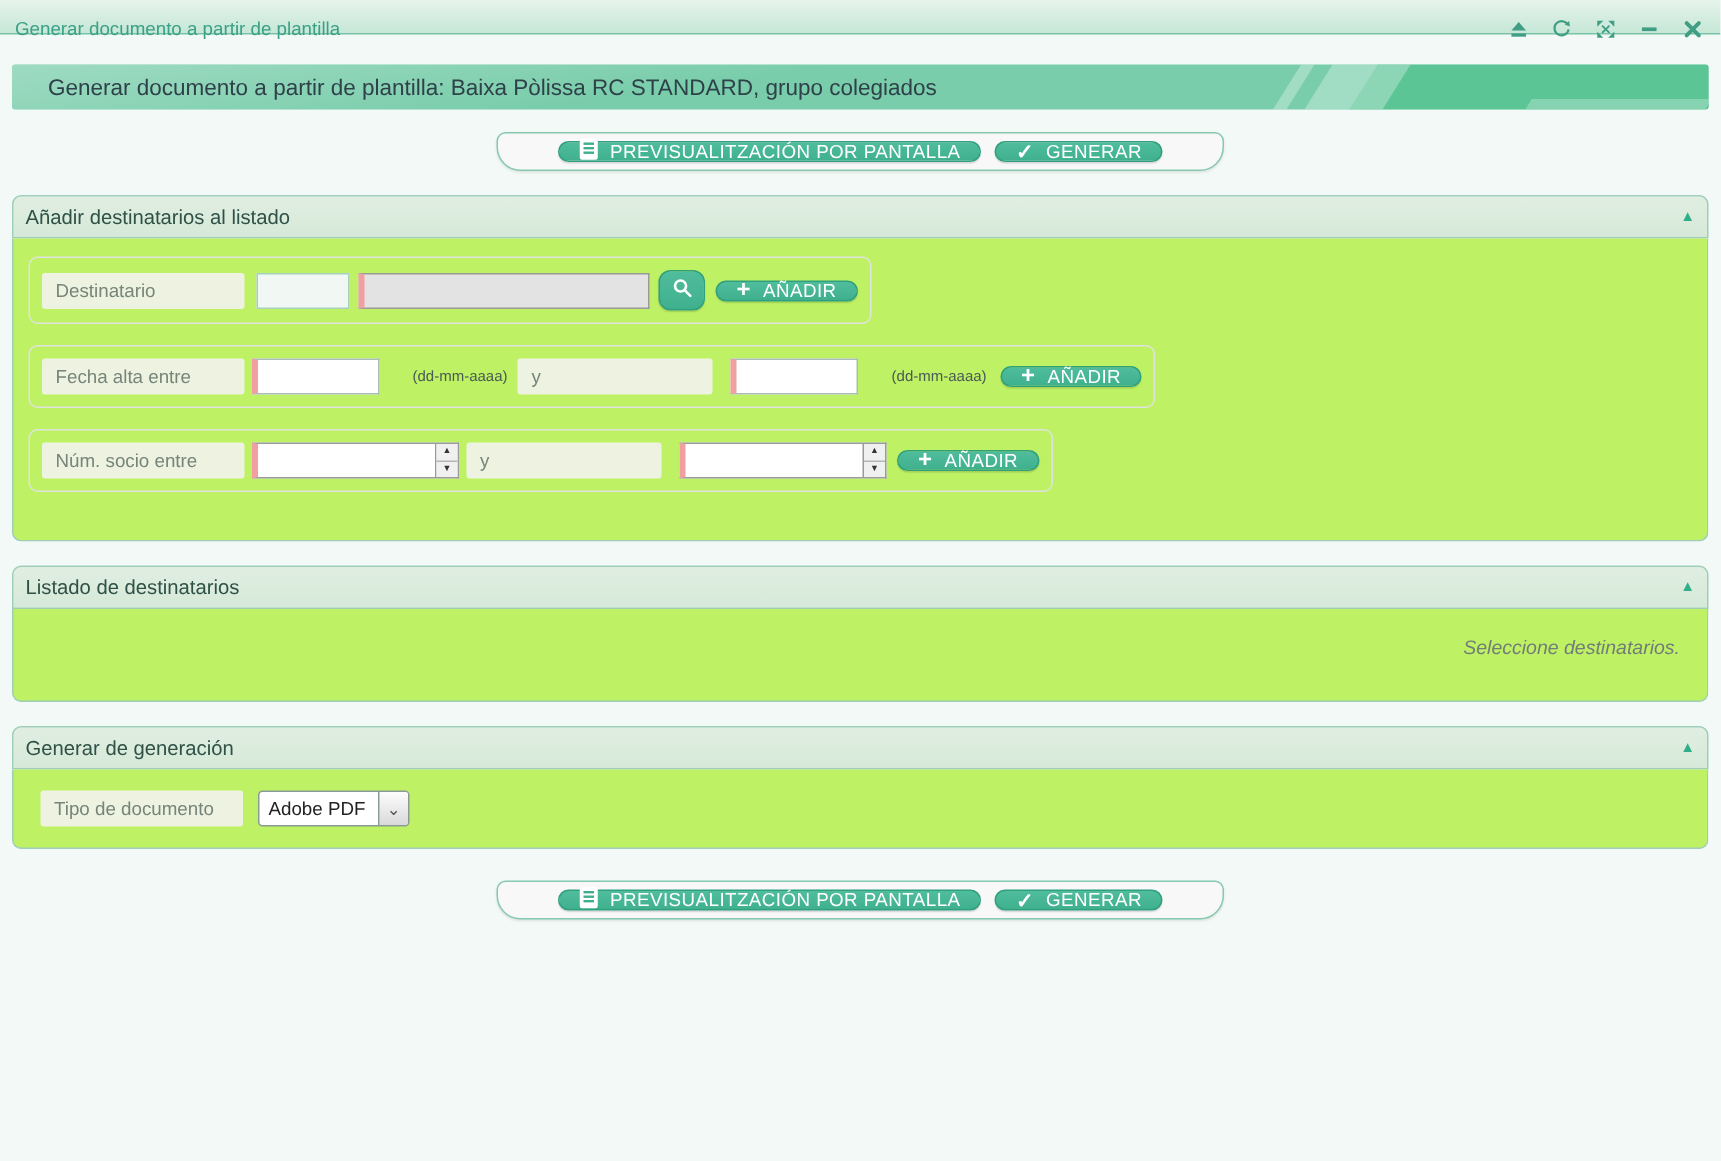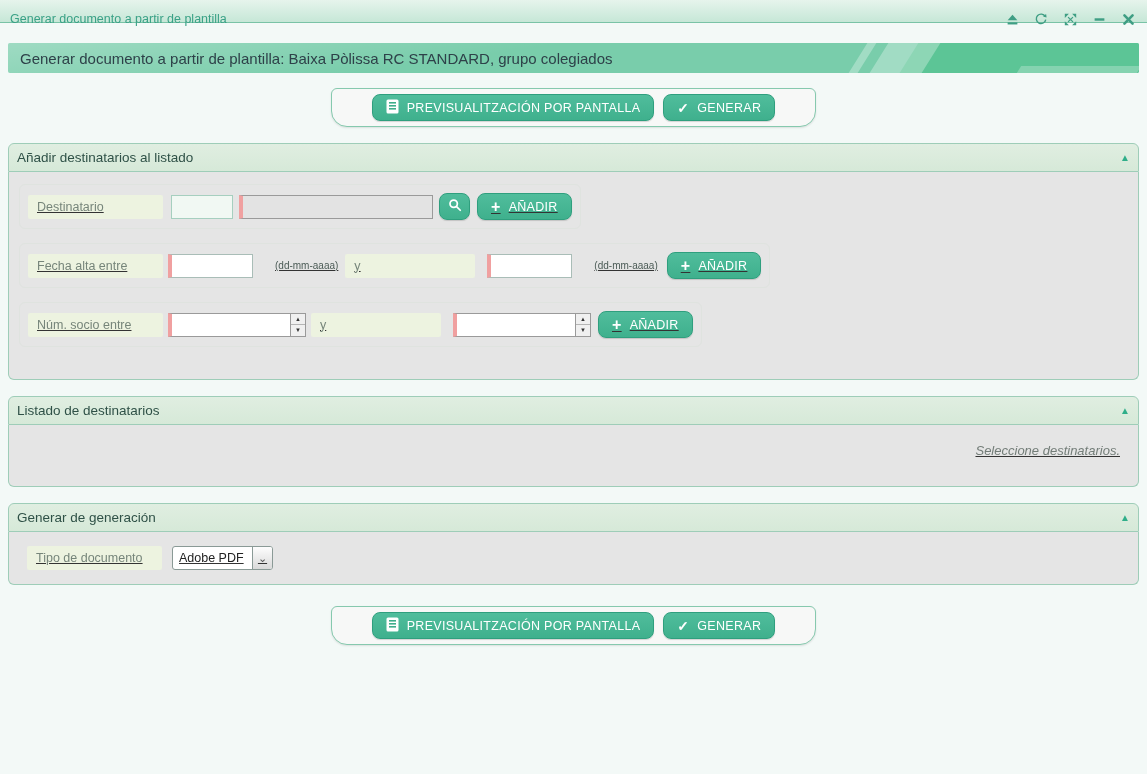--- a/index.html
+++ b/index.html
@@ -39,63 +39,62 @@
   .banner-block { position: absolute; top: 0; bottom: 0; right: -50px; width: 280px;
     background: #5cc596; transform: skewX(-32deg); }
   .banner-stripe-a { position: absolute; top: 0; bottom: 0; right: 208px; width: 52px;
     background: rgba(255,255,255,.30); transform: skewX(-32deg); }
   .banner-stripe-b { position: absolute; top: 0; bottom: 0; right: 272px; width: 9px;
     background: rgba(255,255,255,.30); transform: skewX(-32deg); }
   .banner-stripe-c { position: absolute; bottom: 0; right: 0; width: 120px; height: 7px;
     background: rgba(255,255,255,.25); transform: skewX(-32deg); }
   .banner::after { content: ""; position: absolute; inset: 0;
     background: linear-gradient(172deg, rgba(255,255,255,.28), rgba(255,255,255,0) 42%); pointer-events: none; }
-  .banner-title { position: relative; z-index: 2; color: #2e4149; font-size: 15px; }
+  .banner-title { position: relative; z-index: 2; color: #2e4149; font-size: 15px; margin-left: 12px; }
 
   
   .action-bar {
     width: max-content; min-width: 450px;
     margin: 15px auto 0;
     background: #f7f8f7;
     border: 1px solid #86c9ae;
     border-radius: 6px 6px 16px 16px;
     box-shadow: 0 1px 2px rgba(0,0,0,.10);
     padding: 5px 40px;
     display: flex; align-items: center; justify-content: center; gap: 9px;
   }
   .btn {
     background: linear-gradient(#50bd9c, #3fb08d);
     border: 1px solid #2f9f7e;
     border-radius: 8px;
     color: #fff; font-size: 12.5px; letter-spacing: .3px;
-    padding: 5px 13px; height: 27px;
+    padding: 5px 13px; height: 14px;
     display: inline-flex; align-items: center; gap: 8px;
     cursor: pointer; box-shadow: 0 1px 1px rgba(0,0,0,.15);
     white-space: nowrap;
   }
   .btn .plus-glyph { font-size: 16px; font-weight: bold; line-height: 10px; }
   .btn .check-glyph { font-size: 14px; font-weight: bold; line-height: 10px; }
 
   
   .section { margin-top: 16px; }
   .section-header {
     background: linear-gradient(#e0eee1, #d6e9d8);
     border: 1px solid #9ecdb8;
     border-radius: 6px 6px 0 0;
     padding: 6px 8px;
     display: flex; align-items: center; justify-content: space-between;
     color: #2f5147; font-size: 13.5px;
   }
   .collapse-arrow { color: #2fae89; font-size: 10px; cursor: pointer; line-height: 1; }
   .section-body {
-    background: #e5e5e5;
+    background: #bef264;
     border: 1px solid #9ecdb8; border-top: none;
     border-radius: 0 0 6px 6px;
     padding: 12px 10px 16px;
-    text-decoration: underline;
   }
   .section-body.slim { padding: 10px 10px 12px; }
 
   
   .field-row {
     border: 1px solid #dfe3df; border-radius: 6px;
     padding: 8px; margin-bottom: 14px;
     display: flex; align-items: center; width: max-content;
   }
   .field-row:last-child { margin-bottom: 16px; }

